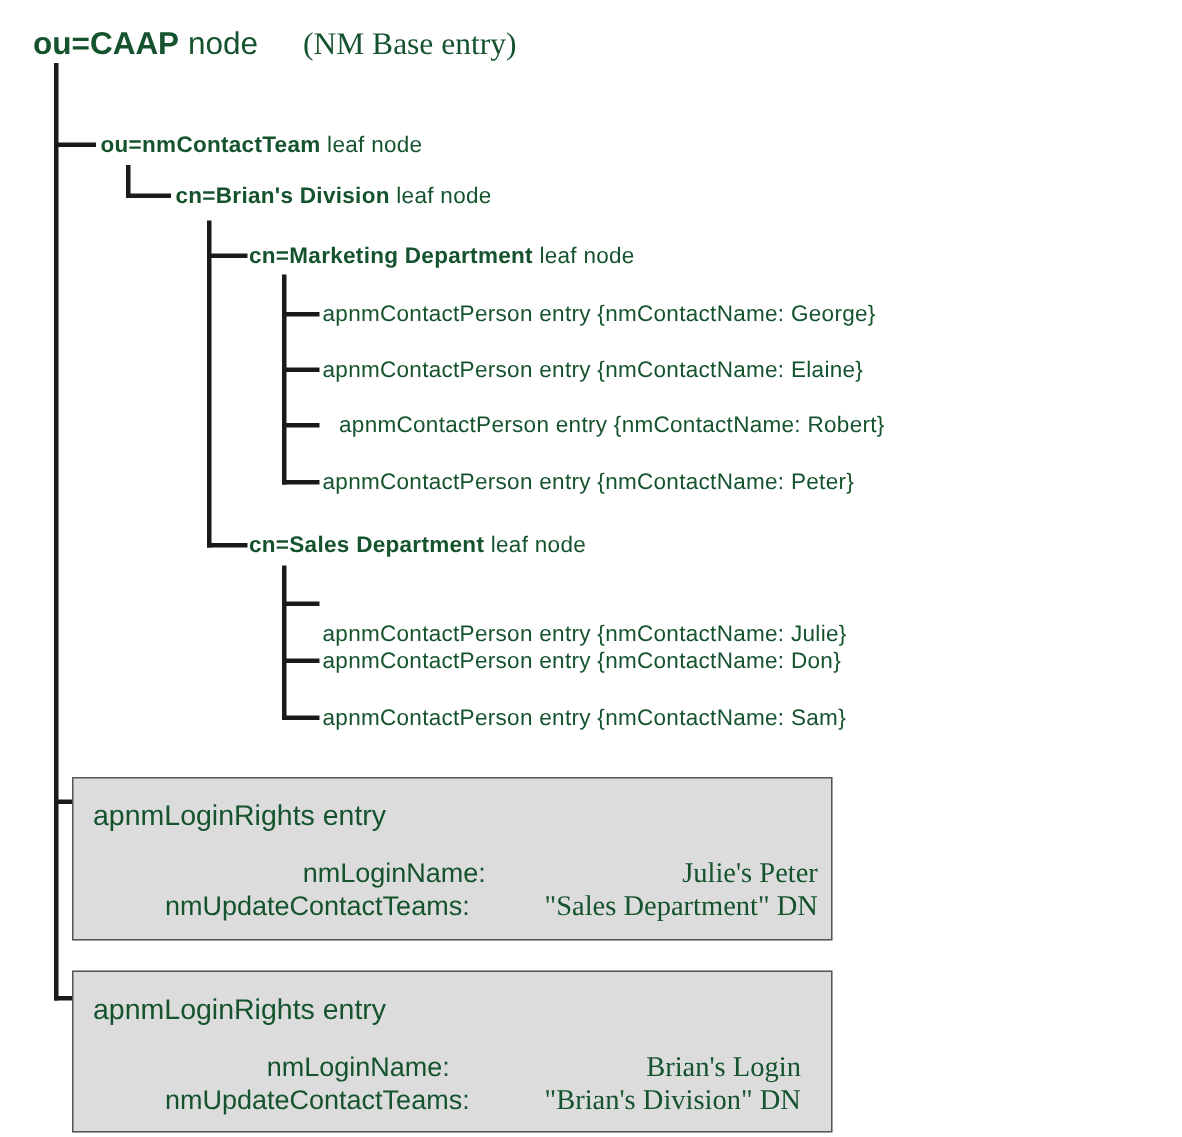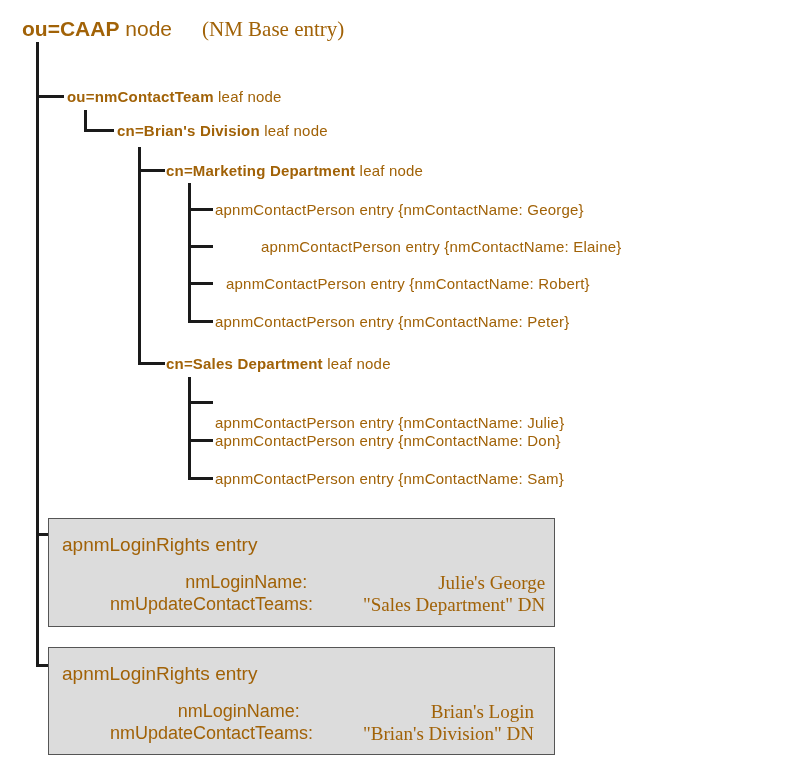--- a/index.html
+++ b/index.html
@@ -2,21 +2,21 @@
 <html><head>
 <meta charset="utf-8">
 <style>
   html, body { margin: 0; padding: 0; background: #ffffff; }
   .canvas {
     position: relative;
     width: 788px;
     height: 758px;
     background: #ffffff;
     font-family: "Liberation Sans", sans-serif;
-    color: #a16207;
+    color: #14532d;
     overflow: hidden;
   }
   .line { position: absolute; background: #1a1a1a; }
   .node-label, .entry-label {
     position: absolute;
     font-size: 15px;
     line-height: 24px;
     white-space: nowrap;
     letter-spacing: 0.2px;
   }
@@ -92,38 +92,38 @@
 
   <div class="node-label" style="left:166px; top:159px;">
     <span class="bold">cn=Marketing Department</span><span> leaf node</span>
   </div>
 
   <div class="node-label" style="left:117px; top:119px;">
     <span class="bold">cn=Brian's Division</span><span> leaf node</span>
   </div>
 
   <div class="entry-label" style="left:215px; top:198px;">apnmContactPerson entry {nmContactName: George}</div>
-  <div class="entry-label" style="left:215px; top:235px;margin-left:46px;">apnmContactPerson entry {nmContactName: Elaine}</div>
+  <div class="entry-label" style="left:215px; top:235px;">apnmContactPerson entry {nmContactName: Elaine}</div>
   <div class="entry-label" style="left:226px; top:272px;">apnmContactPerson entry {nmContactName: Robert}</div>
   <div class="entry-label" style="left:215px; top:310px;">apnmContactPerson entry {nmContactName: Peter}</div>
 
   <div class="node-label" style="left:166px; top:352px;">
     <span class="bold">cn=Sales Department</span><span> leaf node</span>
   </div>
 
   <div class="entry-label" style="left:215px; top:391px;margin-top:20px;">apnmContactPerson entry {nmContactName: Julie}</div>
   <div class="entry-label" style="left:215px; top:429px;">apnmContactPerson entry {nmContactName: Don}</div>
   <div class="entry-label" style="left:215px; top:467px;">apnmContactPerson entry {nmContactName: Sam}</div>
 
   <div class="login-box" style="top:518px; height:109px;">
     <div class="box-title">apnmLoginRights entry</div>
     <div class="box-rows">
       <div class="box-row">
         <span class="lbl">nmLoginName:</span>
-        <span class="val">Julie's George</span>
+        <span class="val">Julie's Peter</span>
       </div>
       <div class="box-row">
         <span class="lbl">nmUpdateContactTeams:</span>
         <span class="val">"Sales Department" DN</span>
       </div>
     </div>
   </div>
 
   <div class="login-box" style="top:647px; height:108px;">
     <div class="box-title">apnmLoginRights entry</div>

